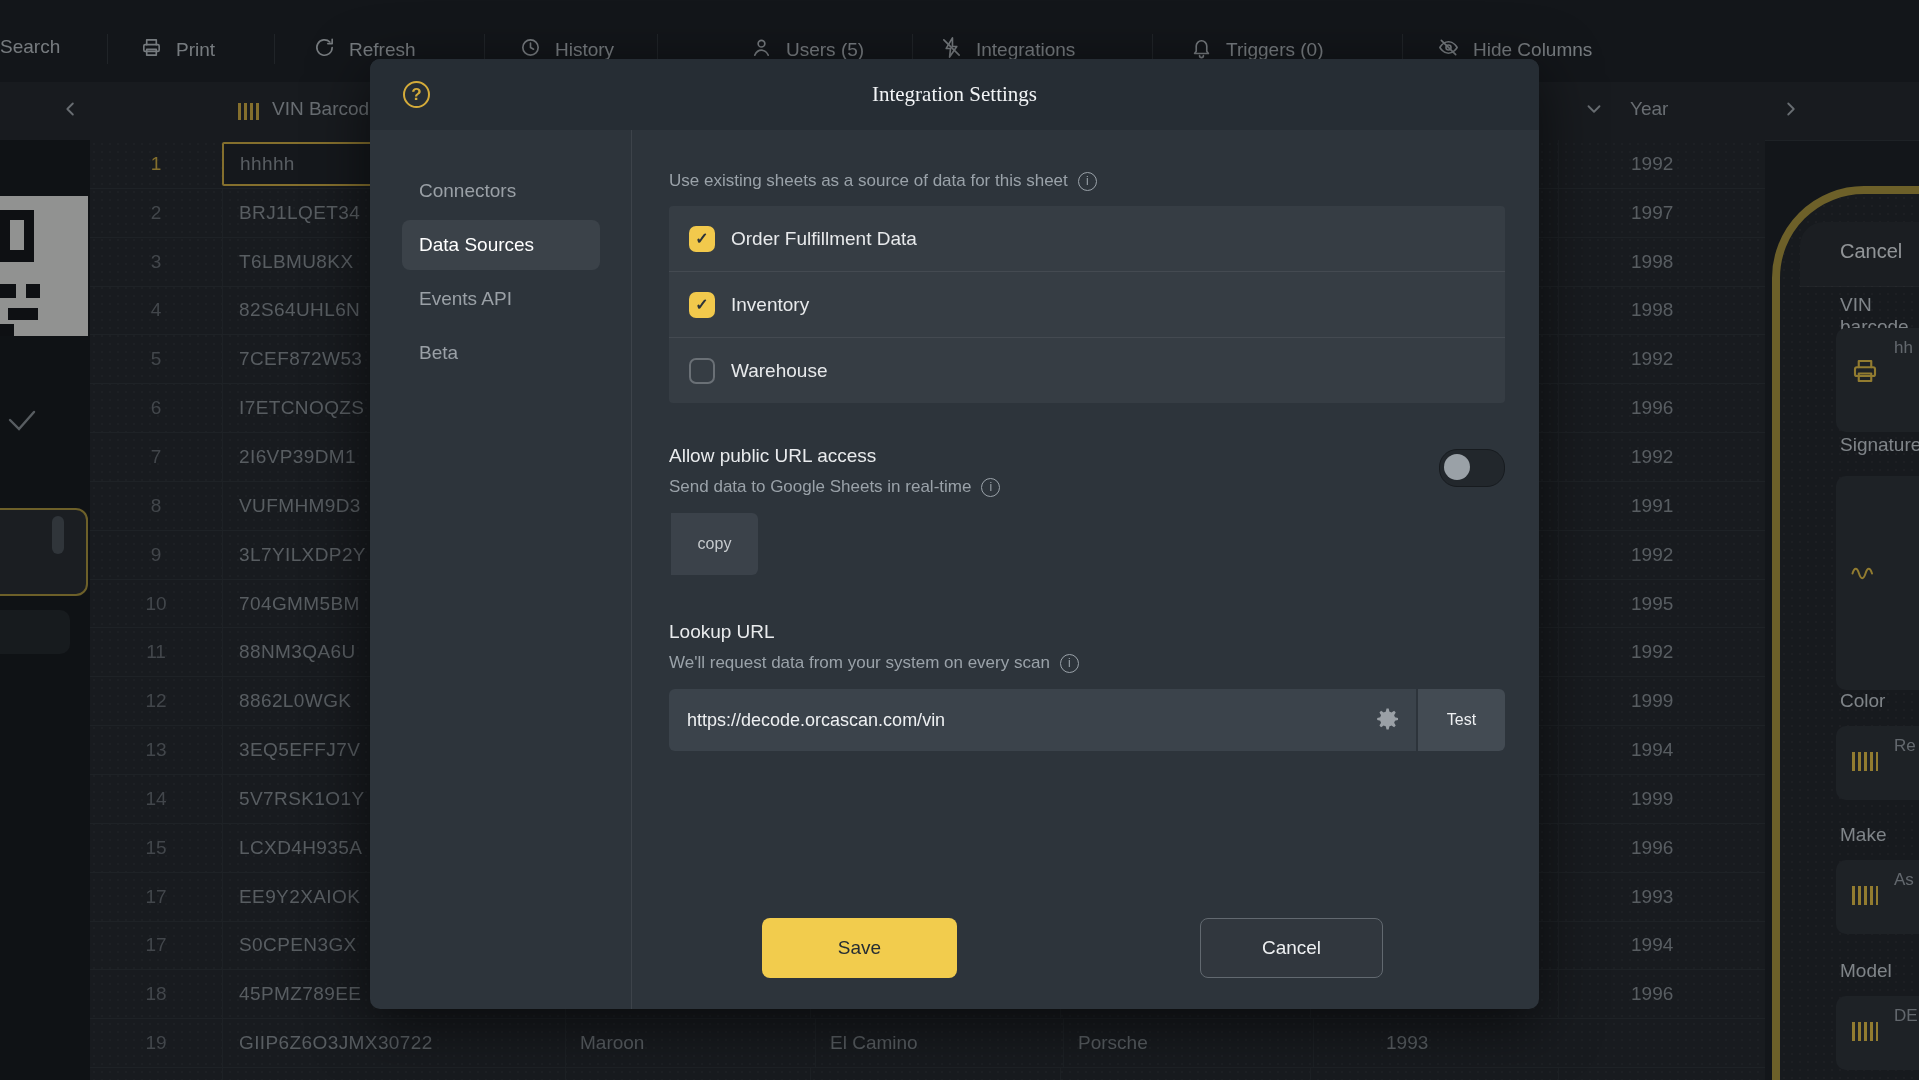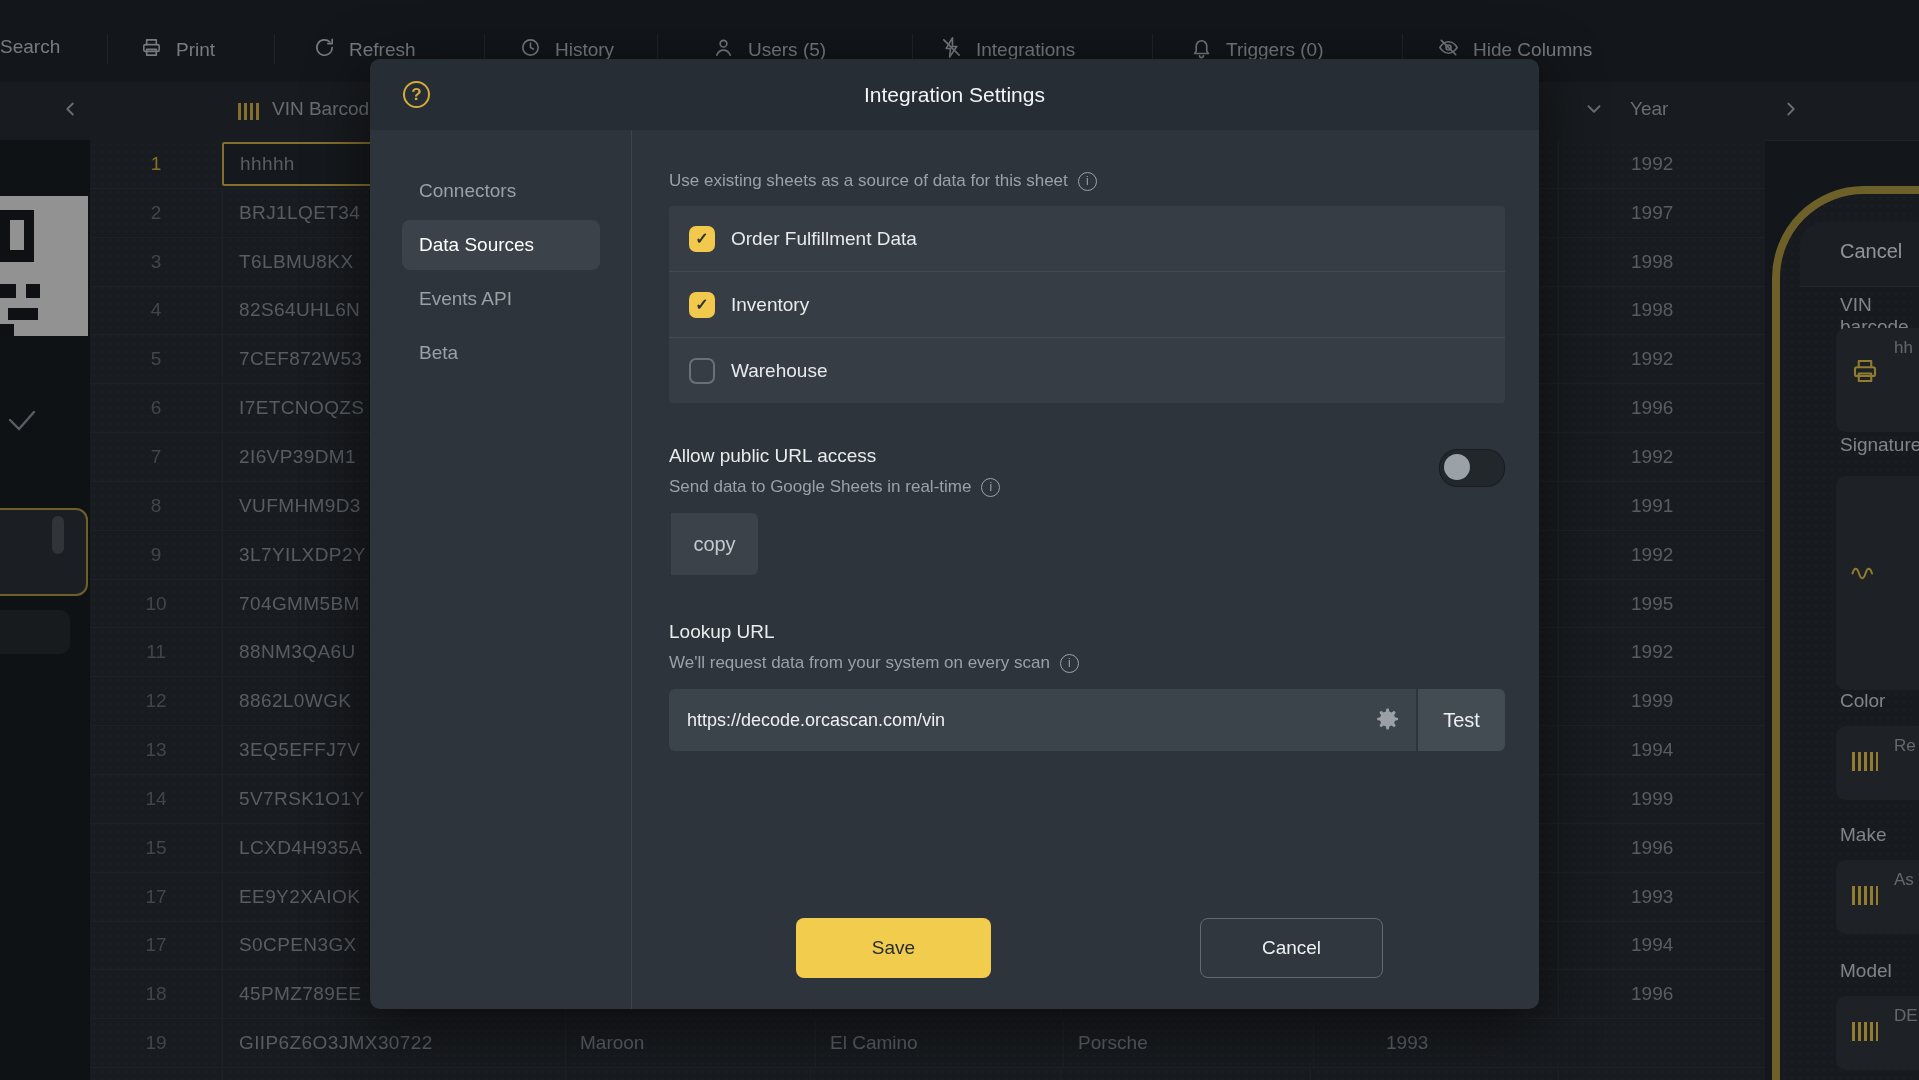--- a/index.html
+++ b/index.html
@@ -63,21 +63,21 @@
 
   
   .dim{position:absolute;inset:0;background:rgba(6,8,11,0.40);z-index:50;}
 
   
   .modal{position:absolute;left:370px;top:59px;width:1169px;height:950px;background:#2d343b;border-radius:10px;
      z-index:100;box-shadow:0 14px 60px rgba(0,0,0,.6);color:#eef1f3;}
   .modal-head{position:absolute;left:0;top:0;width:100%;height:71px;background:#262d34;border-radius:10px 10px 0 0;}
   .help-badge{position:absolute;left:33px;top:22px;width:27px;height:27px;border:2px solid #d4ab3a;border-radius:50%;
      color:#d4ab3a;font-size:17px;font-weight:bold;display:flex;align-items:center;justify-content:center;box-sizing:border-box;cursor:pointer;}
-  .modal-title{position:absolute;left:0;top:0;width:100%;height:71px;line-height:71px;text-align:center;font-size:21px;color:#f2f4f6;}
+  .modal-title{position:absolute;left:0;top:0;width:100%;height:71px;line-height:71px;text-align:center;font-size:21px;color:#f2f4f6;font-family:Liberation Serif, serif;}
   .modal-body{position:absolute;left:0;top:71px;right:0;bottom:0;display:flex;}
   .modal-nav{width:262px;box-sizing:border-box;border-right:1px solid rgba(255,255,255,0.08);padding-top:36px;flex:none;}
   .nav-item{width:198px;margin-left:32px;height:50px;line-height:50px;padding-left:17px;box-sizing:border-box;
      color:#9aa0a6;font-size:19px;border-radius:8px;cursor:pointer;margin-bottom:4px;}
   .nav-item.active{background:#3b4249;color:#ffffff;}
   .modal-content{flex:1;padding:30px 34px 0 37px;position:relative;}
 
   .ds-head{font-size:20px;color:#ffffff;}
   .ds-head sup{font-size:13px;color:#cfd3d6;margin-left:9px;position:relative;top:-2px;}
   .ds-sub{margin-top:11px;font-size:17px;color:#9aa2a9;display:flex;align-items:center;gap:10px;}
@@ -98,28 +98,28 @@
   .toggle{position:absolute;right:0;top:4px;width:64px;height:36px;border-radius:18px;background:#22272c;
      border:1px solid #171b1f;cursor:pointer;}
   .toggle .knob{position:absolute;left:4px;top:4px;width:26px;height:26px;border-radius:50%;background:#9aa1a7;}
   .url-row{margin-top:16px;display:flex;height:62px;}
   .url-input{flex:1;background:#31383f;border-radius:6px 0 0 6px;display:flex;align-items:center;padding:0 18px;
      font-size:17px;color:#575e66;white-space:nowrap;overflow:hidden;position:relative;}
   .url-input.enabled{background:#3b434b;color:#eef0f2;font-size:18px;}
   .gear{position:absolute;right:14px;top:14px;}
   .gear svg{width:32px;height:32px;fill:#9aa0a6;}
   .url-btn{width:87px;background:#3b424a;border-radius:0 6px 6px 0;margin-left:2px;display:flex;align-items:center;
-     justify-content:center;font-size:20px;color:#c6cacd;cursor:pointer;}
+     justify-content:center;font-size:16px;color:#c6cacd;cursor:pointer;}
   .url-btn.test{background:#434b53;color:#eef0f2;}
 
   .sec3{margin-top:46px;}
 
   .foot-btn{position:absolute;height:60px;border-radius:8px;font-size:19px;display:flex;align-items:center;
      justify-content:center;cursor:pointer;box-sizing:border-box;}
-  .btn-save{left:426px;top:859px;width:195px;background:#f2cc4d;color:#262d33;}
+  .btn-save{left:392px;top:859px;width:195px;background:#f2cc4d;color:#262d33;}
   .btn-cancel{left:830px;top:859px;width:183px;background:rgba(255,255,255,0.02);border:1px solid #626970;color:#eef0f2;}
 </style>
 </head>
 <body>
 
 <div class="stage">
 
   <div class="clipped-title">
     <span class="sq"></span>
     <span>Vehicles</span>
@@ -145,21 +145,21 @@
             </svg></span>
           <span class="tb-label">Refresh</span>
         </div>
         <div class="tb-item" style="left: 519px;">
           <span class="tb-ic"><svg viewBox="0 0 24 24">
               <circle cx="12" cy="12" r="8"></circle>
               <polyline points="12 7.5 12 12 15.2 13.8"></polyline>
             </svg></span>
           <span class="tb-label">History</span>
         </div>
-        <div class="tb-item" style="left: 712px;">
+        <div class="tb-item" style="left: 750px;">
           <span class="tb-ic"><svg viewBox="0 0 24 24">
               <circle cx="12" cy="8" r="3.5"></circle>
               <path d="M5 20c1.6-3.6 4-5.2 7-5.2s5.4 1.6 7 5.2"></path>
             </svg></span>
           <span class="tb-label">Users (5)</span>
         </div>
         <div class="tb-item" style="left: 940px;">
           <span class="tb-ic"><svg viewBox="0 0 24 24">
               <path d="M13 2 6.5 13H11l-1 9 7.5-11H13z"></path>
               <line x1="4" y1="4" x2="20" y2="20"></line>

